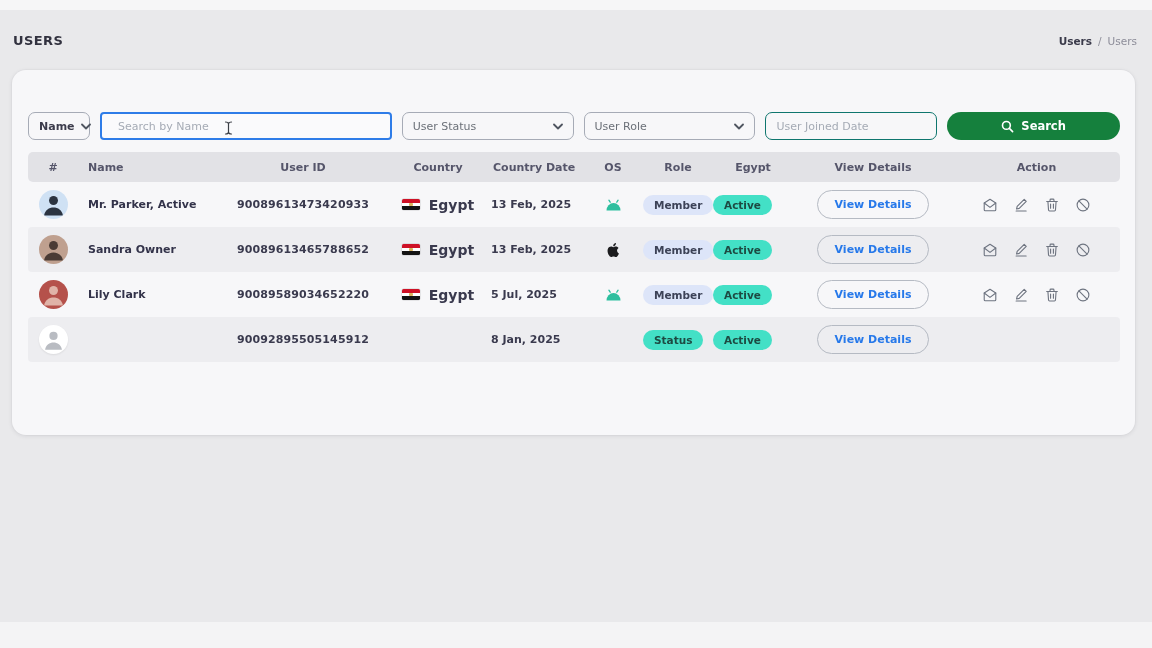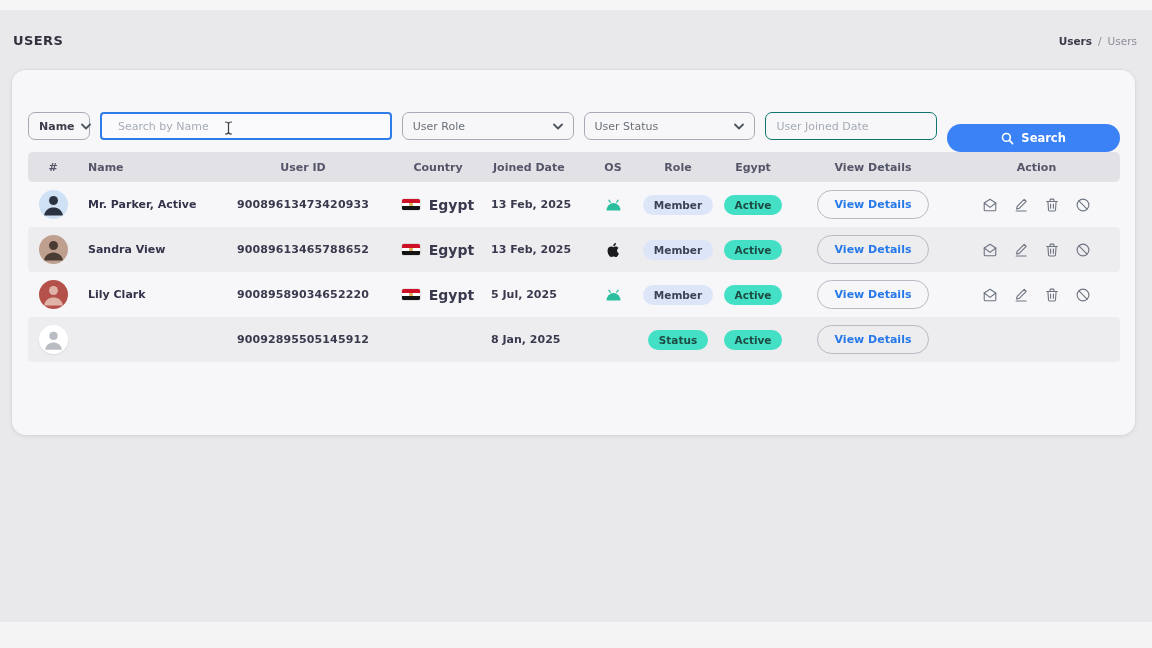--- a/index.html
+++ b/index.html
@@ -55,23 +55,23 @@
 
   .date-input { width:172px; height:28px; border:1px solid #0f766e; border-radius:7px; background:transparent; }
   .date-input input {
     width:100%; height:100%; border:0; outline:0; background:transparent;
     font-family:"DejaVu Sans", sans-serif; font-size:11px; color:#3c3c4c; padding:0 10px;
   }
   .date-input input::placeholder { color:#a5abb5; }
 
   .btn-search {
     margin-left:auto; width:173px; height:28px; border:0; border-radius:15px;
-    background:#3b82f6; color:#fff; font-family:"DejaVu Sans", sans-serif;
+    background:#15803d; color:#fff; font-family:"DejaVu Sans", sans-serif;
     font-size:11.5px; font-weight:700; cursor:pointer;
-    display:flex; align-items:center; justify-content:center; gap:7px;margin-top:12px;
+    display:flex; align-items:center; justify-content:center; gap:7px;
   }
   .mag { width:13px; height:13px; }
   .mag circle { fill:none; stroke:#fff; stroke-width:1.6; }
   .mag line { stroke:#fff; stroke-width:1.6; stroke-linecap:round; }
 
   
   .table { position:absolute; top:82px; left:16px; right:15px; }
   .grid-cols {
     display:grid;
     grid-template-columns:50px 135px 180px 90px 100px 60px 70px 80px 160px 1fr;
@@ -101,21 +101,21 @@
   .flag::after { content:""; position:absolute; left:7px; top:4px; width:4px; height:3px; background:#d7b25a; border-radius:1px; }
   .country-name { font-size:14px; font-weight:600; color:#3a3a4e; }
 
   .os-cell { display:flex; justify-content:center; align-items:center; }
   .android-ic { width:17px; height:12px; }
   .android-ic path { fill:#2cbf9f; }
   .android-ic line { stroke:#2cbf9f; stroke-width:1.3; stroke-linecap:round; }
   .apple-ic { width:14px; height:16px; }
   .apple-ic path { fill:#1c1c1e; }
 
-  .badge-cell { display:flex; justify-content:center; }
+  .badge-cell { display:flex; }
   .badge { display:inline-block; padding:4px 11px; border-radius:11px; font-size:10.5px; font-weight:600; white-space:nowrap; }
   .badge-member { background:#dde5f9; color:#3c4257; }
   .badge-teal   { background:#43e0c6; color:#1d4a42; font-weight:700; }
 
   .vd-cell { display:flex; justify-content:center; }
   .btn-view {
     border:1px solid #b5bac3; border-radius:15px; background:transparent;
     padding:7px 17px; font-family:"DejaVu Sans", sans-serif;
     font-size:11px; font-weight:700; color:#2779ea; cursor:pointer; white-space:nowrap;
   }
@@ -151,29 +151,29 @@
           </svg>
       </div>
 
       <div class="search-wrap">
         <input type="text" placeholder="Search by Name" style="">
         <svg class="ibeam" viewBox="0 0 9 14">
           <path d="M1.5 1 C3 1 4.5 1.5 4.5 3 L4.5 11 C4.5 12.5 3 13 1.5 13 M7.5 1 C6 1 4.5 1.5 4.5 3 M4.5 11 C4.5 12.5 6 13 7.5 13"></path>
         </svg>
       </div>
 
+      <div class="ctl select-status">
+        <span>User Status</span>
+        <svg class="chev" viewBox="0 0 10 7">
+            <polyline points="1,1.5 5,5.5 9,1.5"></polyline>
+          </svg>
+      </div>
+
       <div class="ctl select-role">
         <span>User Role</span>
-        <svg class="chev" viewBox="0 0 10 7">
-            <polyline points="1,1.5 5,5.5 9,1.5"></polyline>
-          </svg>
-      </div>
-
-      <div class="ctl select-status">
-        <span>User Status</span>
         <svg class="chev" viewBox="0 0 10 7">
             <polyline points="1,1.5 5,5.5 9,1.5"></polyline>
           </svg>
       </div>
 
       <div class="date-input">
         <input type="text" placeholder="User Joined Date" style="">
       </div>
 
       <button class="btn-search">
@@ -184,21 +184,21 @@
         <span>Search</span>
       </button>
     </div>
 
     <div class="table">
       <div class="thead grid-cols">
         <div class="c">#</div>
         <div class="c-left">Name</div>
         <div class="c">User ID</div>
         <div class="c">Country</div>
-        <div class="c-left">Joined Date</div>
+        <div class="c-left">Country Date</div>
         <div class="c">OS</div>
         <div class="c">Role</div>
         <div class="c">Egypt</div>
         <div class="c">View Details</div>
         <div class="c">Action</div>
       </div>
 
       <div class="trow grid-cols">
         <div class="avatar-cell">
           <div class="avatar av-0">
@@ -256,21 +256,21 @@
 
       <div class="trow grid-cols alt">
         <div class="avatar-cell">
           <div class="avatar av-1">
             <svg viewBox="0 0 24 24">
                 <circle class="fig" cx="12" cy="8.7" r="3.7"></circle>
                 <path class="fig" d="M4.2 21c.8-4.4 4.1-6.6 7.8-6.6s7 2.2 7.8 6.6z"></path>
               </svg>
           </div>
         </div>
-        <div class="c-name">Sandra View</div>
+        <div class="c-name">Sandra Owner</div>
         <div class="c c-id">90089613465788652</div>
         <div class="country-cell">
           <span class="flag"></span>
           <span class="country-name">Egypt</span>
         </div>
         <div class="c-date">13 Feb, 2025</div>
         <div class="os-cell">
           <svg class="apple-ic" viewBox="0 0 24 28">
             <path d="M19.05 15.04c-.03-3.1 2.53-4.58 2.64-4.66-1.44-2.1-3.68-2.39-4.47-2.42-1.9-.2-3.71 1.12-4.67 1.12-.96 0-2.45-1.1-4.03-1.06-2.07.03-3.98 1.2-5.05 3.05-2.15 3.73-.55 9.26 1.55 12.29 1.02 1.48 2.24 3.15 3.85 3.09 1.55-.06 2.13-1 4-1s2.39 1 4.02.97c1.66-.03 2.71-1.51 3.73-3 1.18-1.72 1.65-3.39 1.68-3.47-.04-.02-3.21-1.24-3.25-4.91zM15.97 5.67c.85-1.04 1.43-2.47 1.27-3.9-1.23.05-2.71.82-3.59 1.84-.79.92-1.48 2.38-1.3 3.79 1.37.1 2.77-.7 3.62-1.73z"></path>
           </svg>

